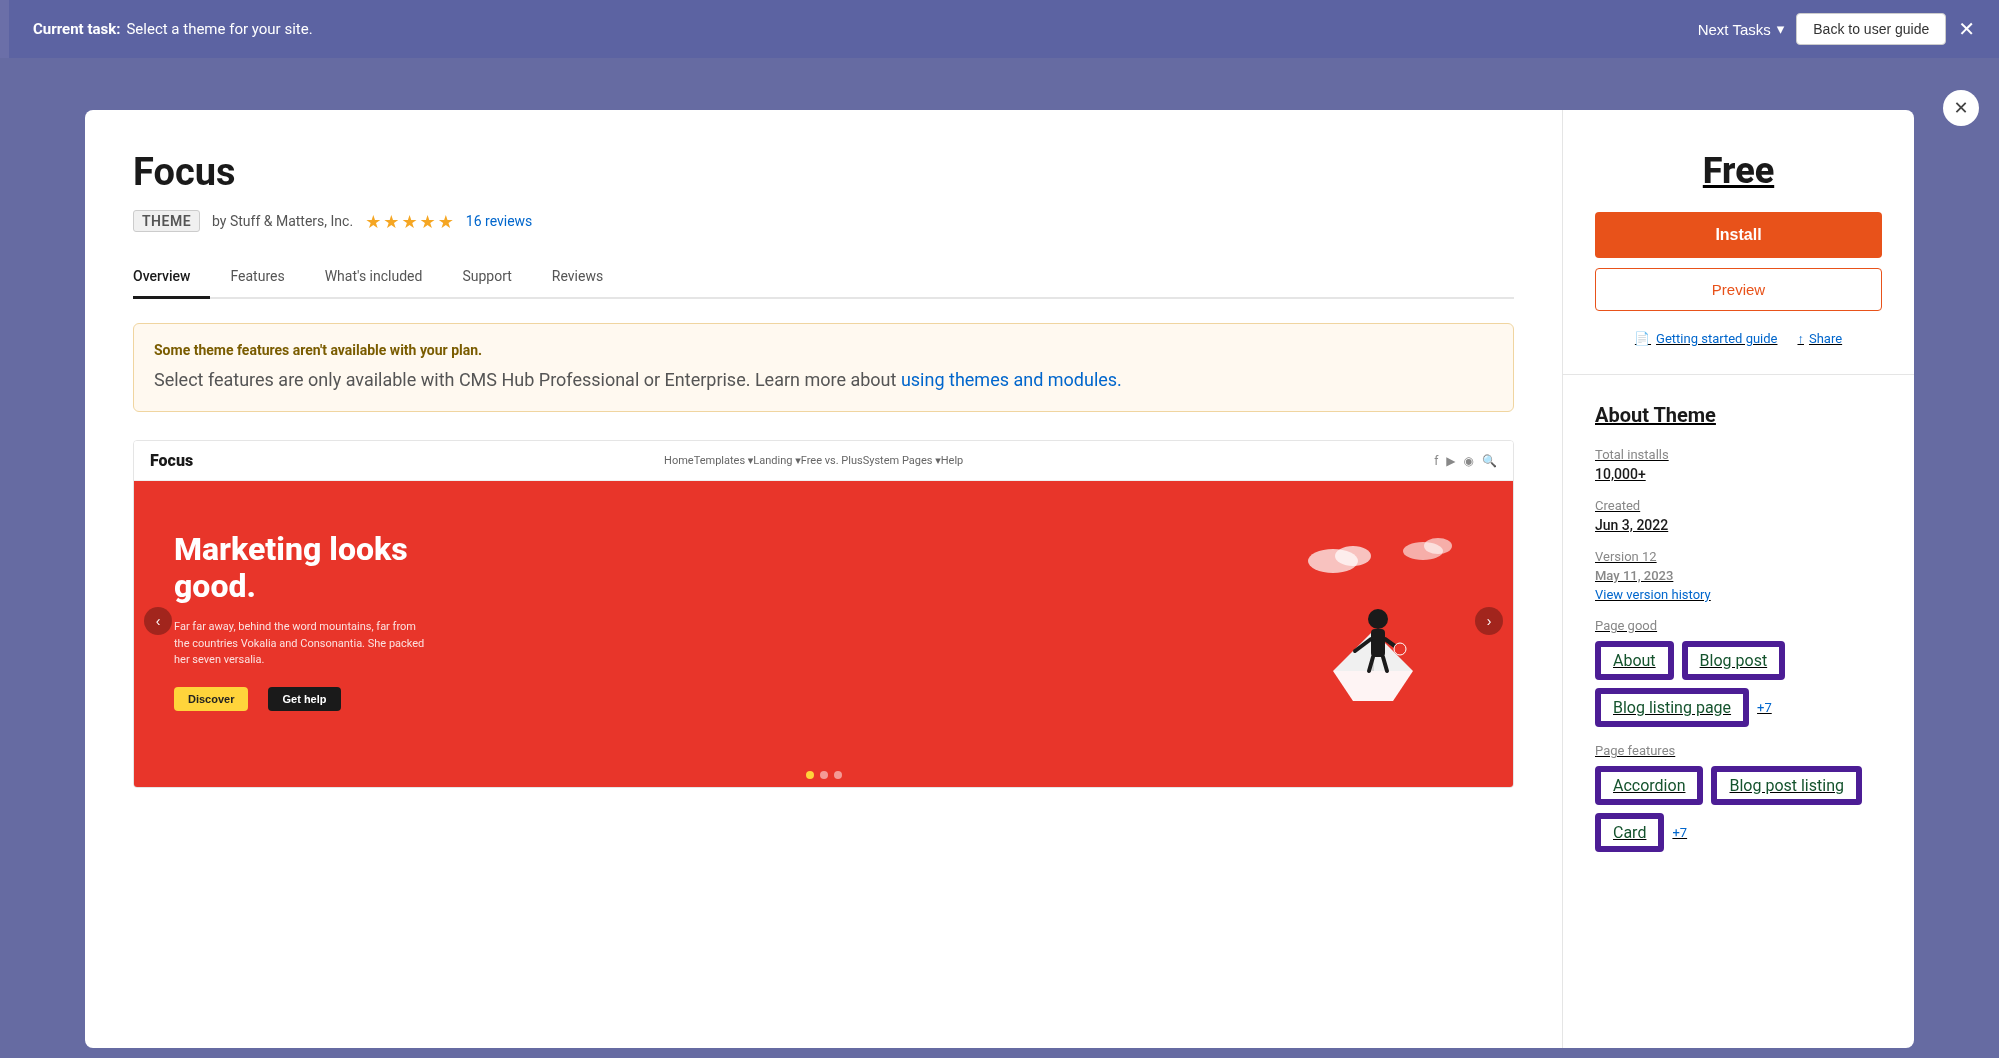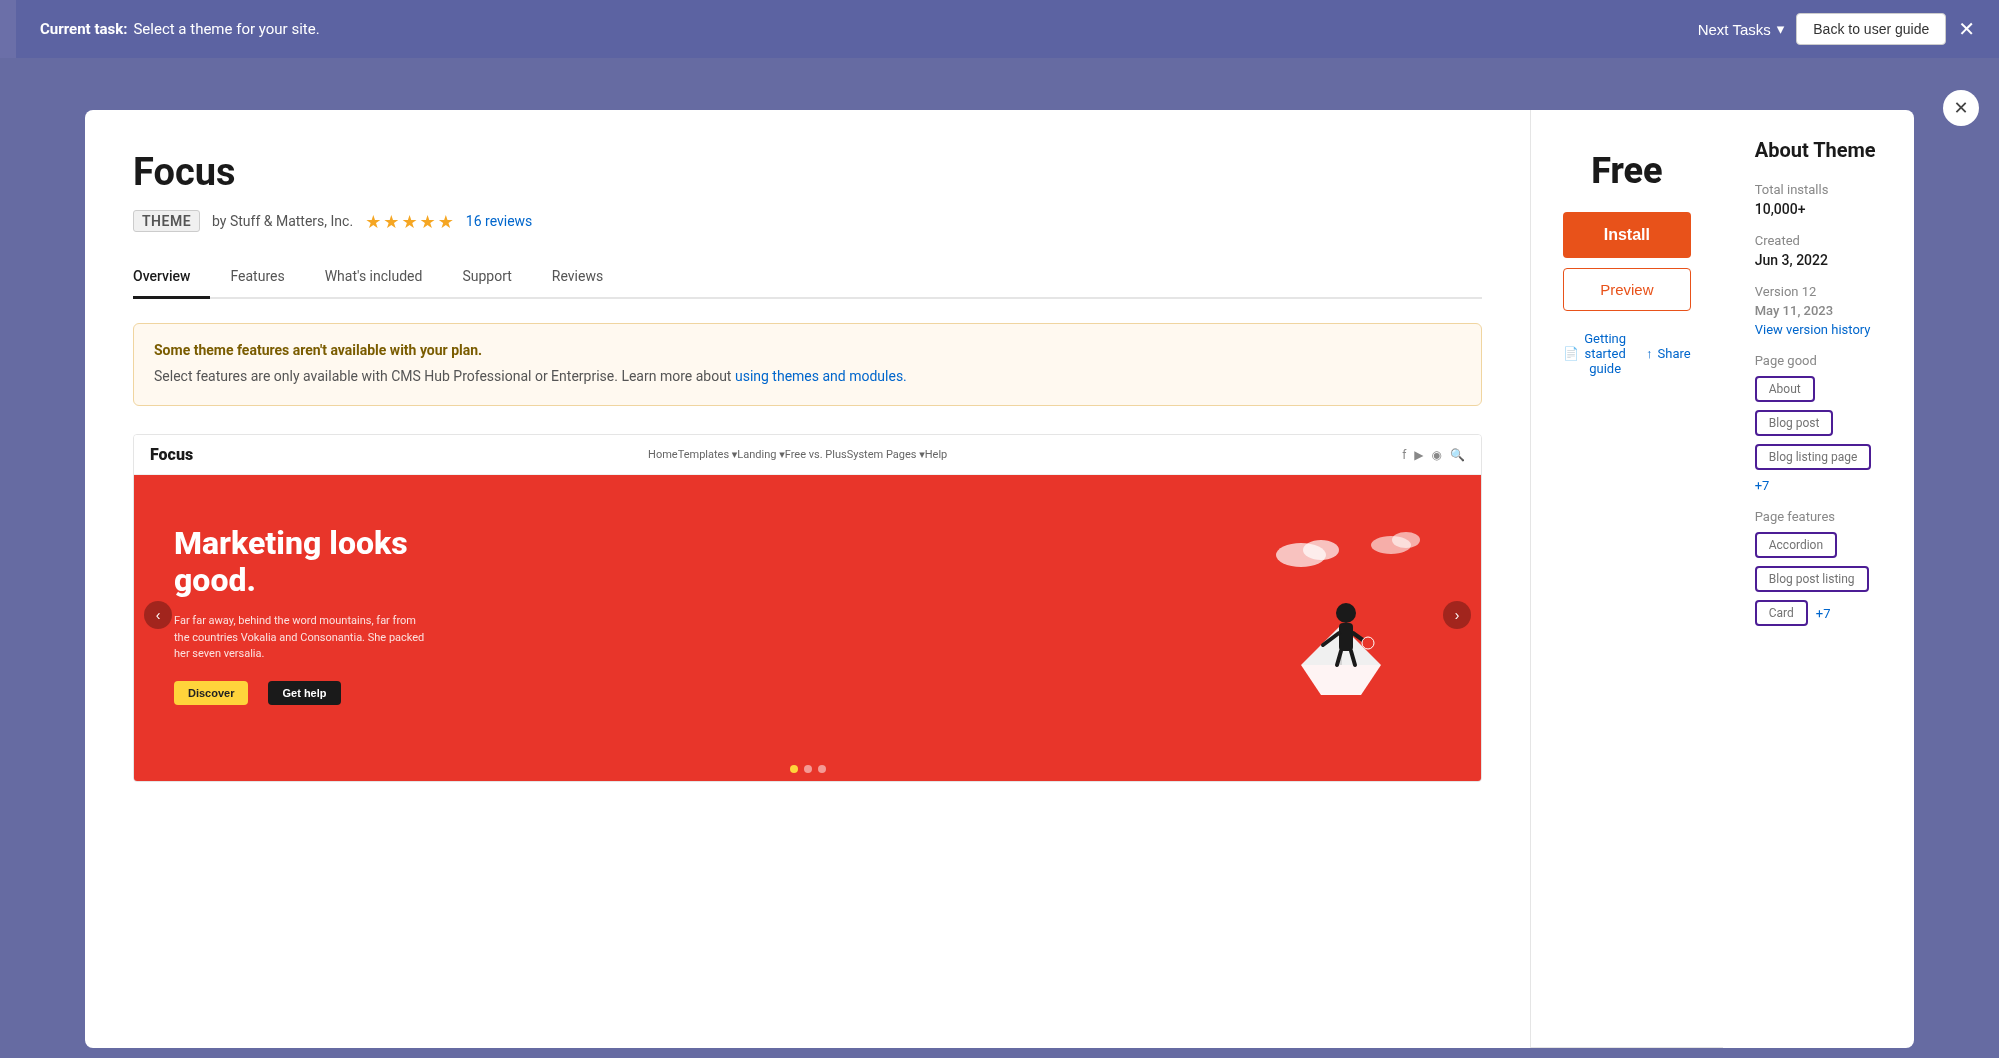--- a/index.html
+++ b/index.html
@@ -9,21 +9,21 @@
       width: 1999px;
       height: 1058px;
       overflow: hidden;
       position: relative;
     }
 
     
     .task-bar {
       position: fixed;
       top: 0;
-      left: 16px;
+      left: 9px;
       right: 0;
       height: 58px;
       background: #5c63a2;
       display: flex;
       align-items: center;
       justify-content: space-between;
       padding: 0 24px;
       z-index: 1000;
     }
     .task-bar-left {
@@ -212,21 +212,21 @@
     }
 
     .warning-title {
       font-size: 14px;
       font-weight: 700;
       color: #7a5c00;
       margin-bottom: 8px;
     }
 
     .warning-text {
-      font-size: 14px;
+      font-size: 18px;
       color: #555;
       line-height: 1.5;
     }
 
     .warning-link {
       color: #0066cc;
       text-decoration: none;
     }
 
     
@@ -368,25 +368,26 @@
       height: 8px;
       border-radius: 50%;
       background: rgba(255,255,255,0.5);
     }
     .dot.active {
       background: #ffd43b;
     }
 
     
     .right-panel {
-      width: 384px;
+      width: 352px;
       border-left: 1px solid #e5e5e5;
       overflow-y: auto;
       display: flex;
-      flex-direction: row;
+      flex-direction: column;
+      text-decoration: underline;
     }
 
     .pricing-section {
       padding: 40px 32px 28px;
       text-align: center;
       border-bottom: 1px solid #e5e5e5;
     }
 
     .price-label {
       font-size: 36px;
@@ -490,25 +491,25 @@
     }
 
     .tags-row {
       display: flex;
       flex-wrap: wrap;
       gap: 8px;
       align-items: center;
     }
 
     .tag {
-      border: 2px solid #4c1d95;
+      border: 6px solid #4c1d95;
       border-radius: 4px;
       padding: 4px 12px;
-      font-size: 12px;
-      color: #737373;
+      font-size: 16px;
+      color: #14532d;
       background: white;
       cursor: pointer;
     }
 
     .tag-more {
       font-size: 13px;
       color: #0066cc;
       cursor: pointer;
     }
 

